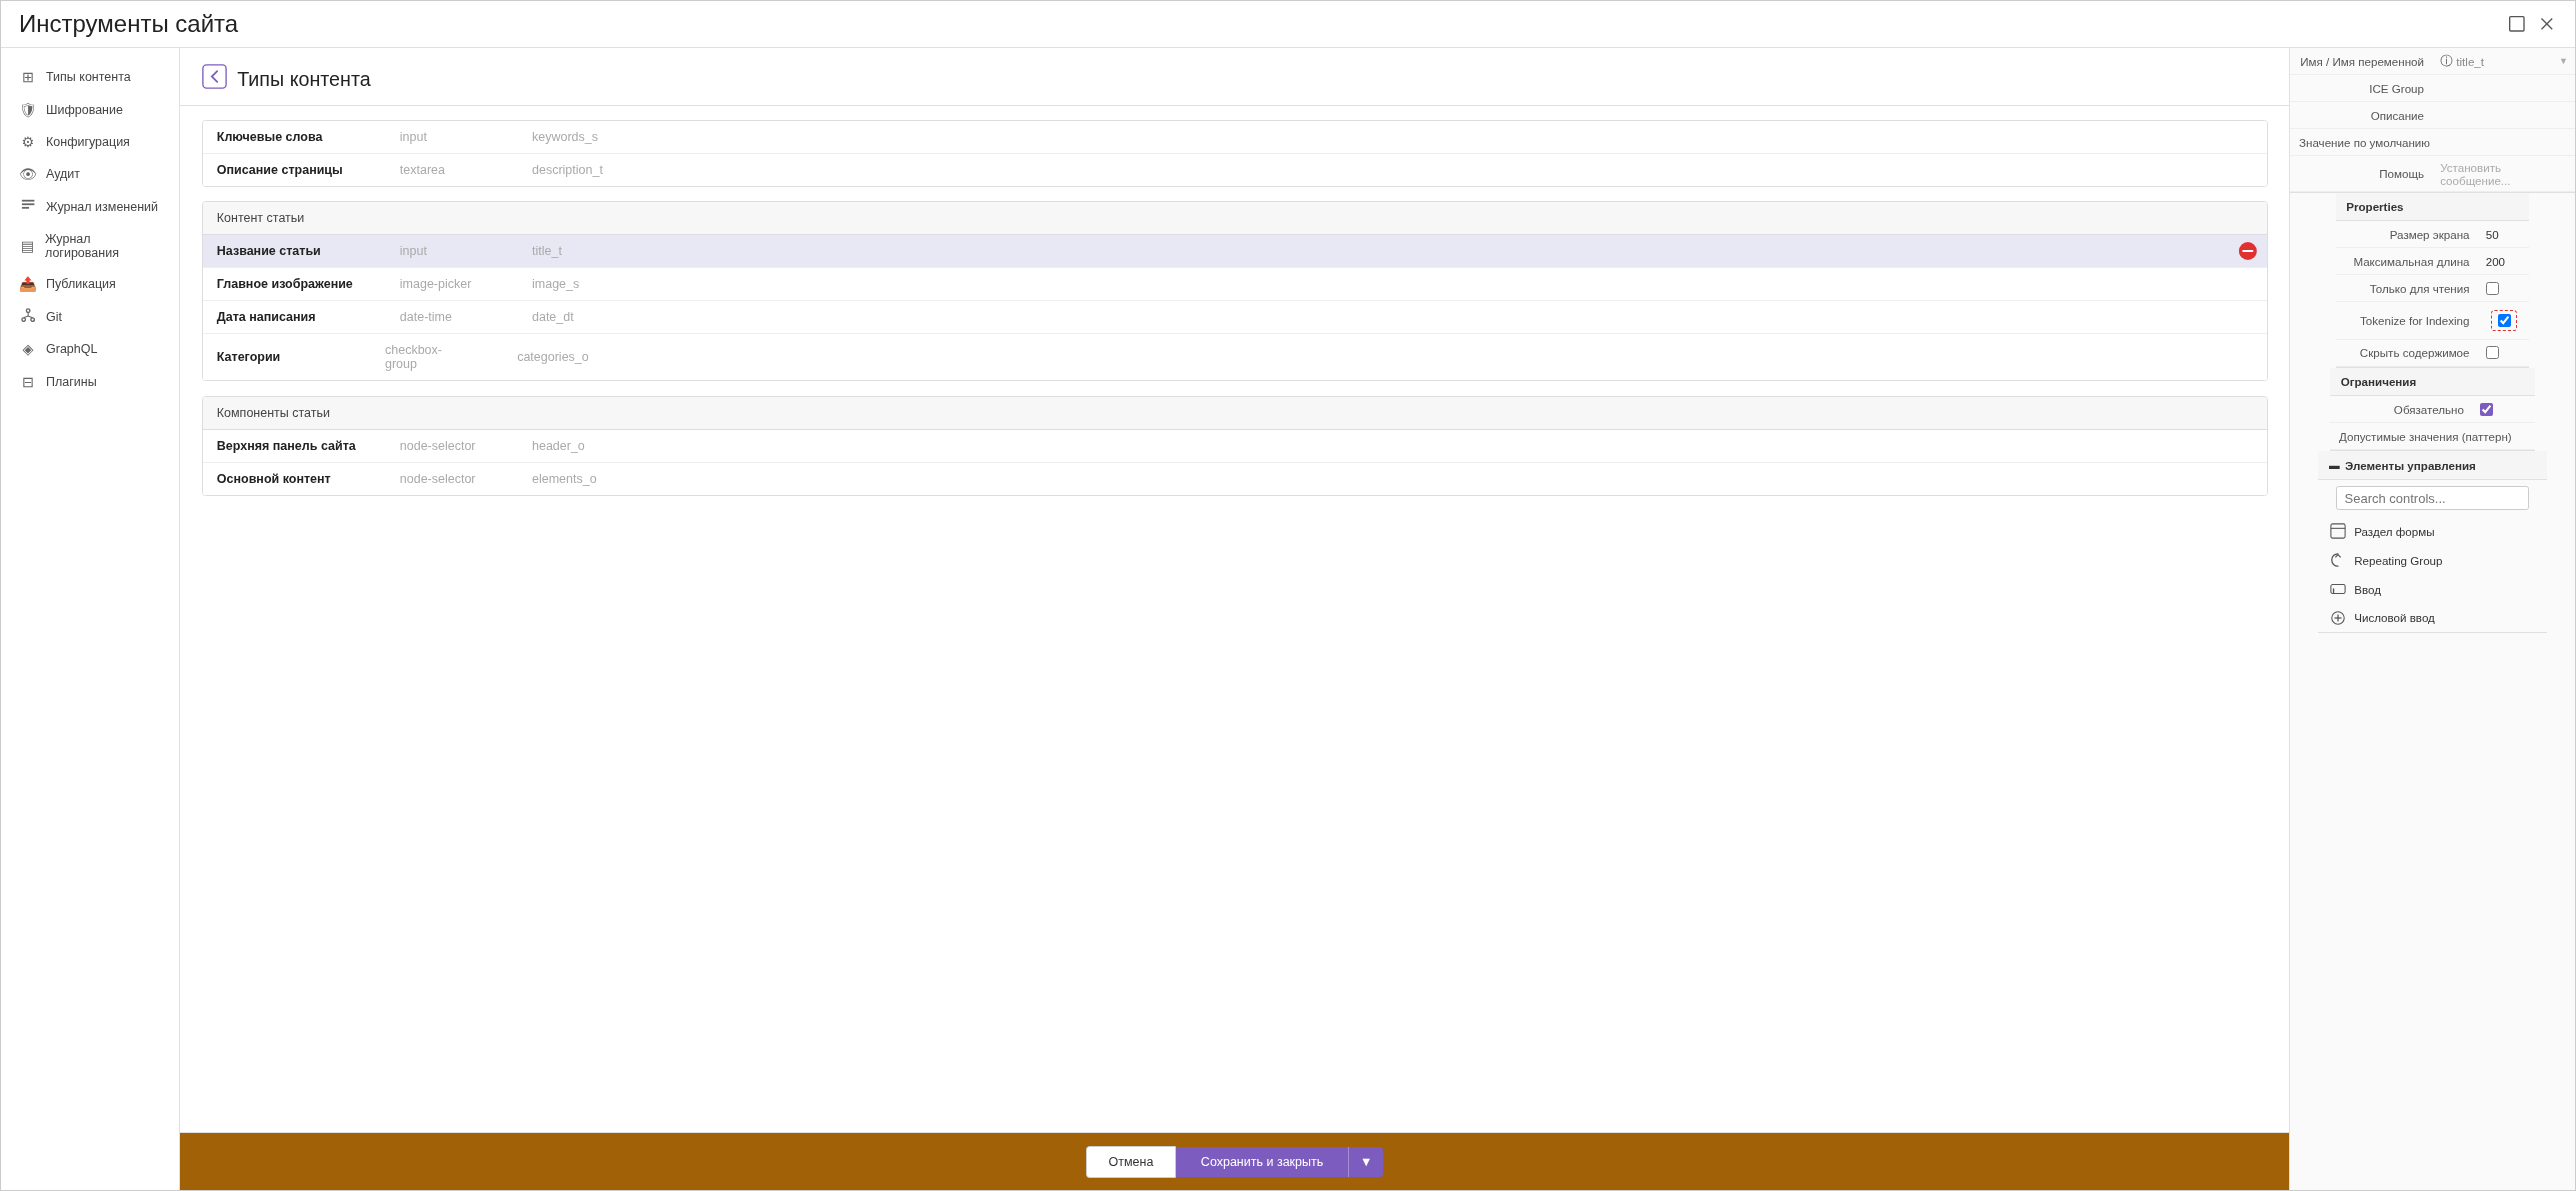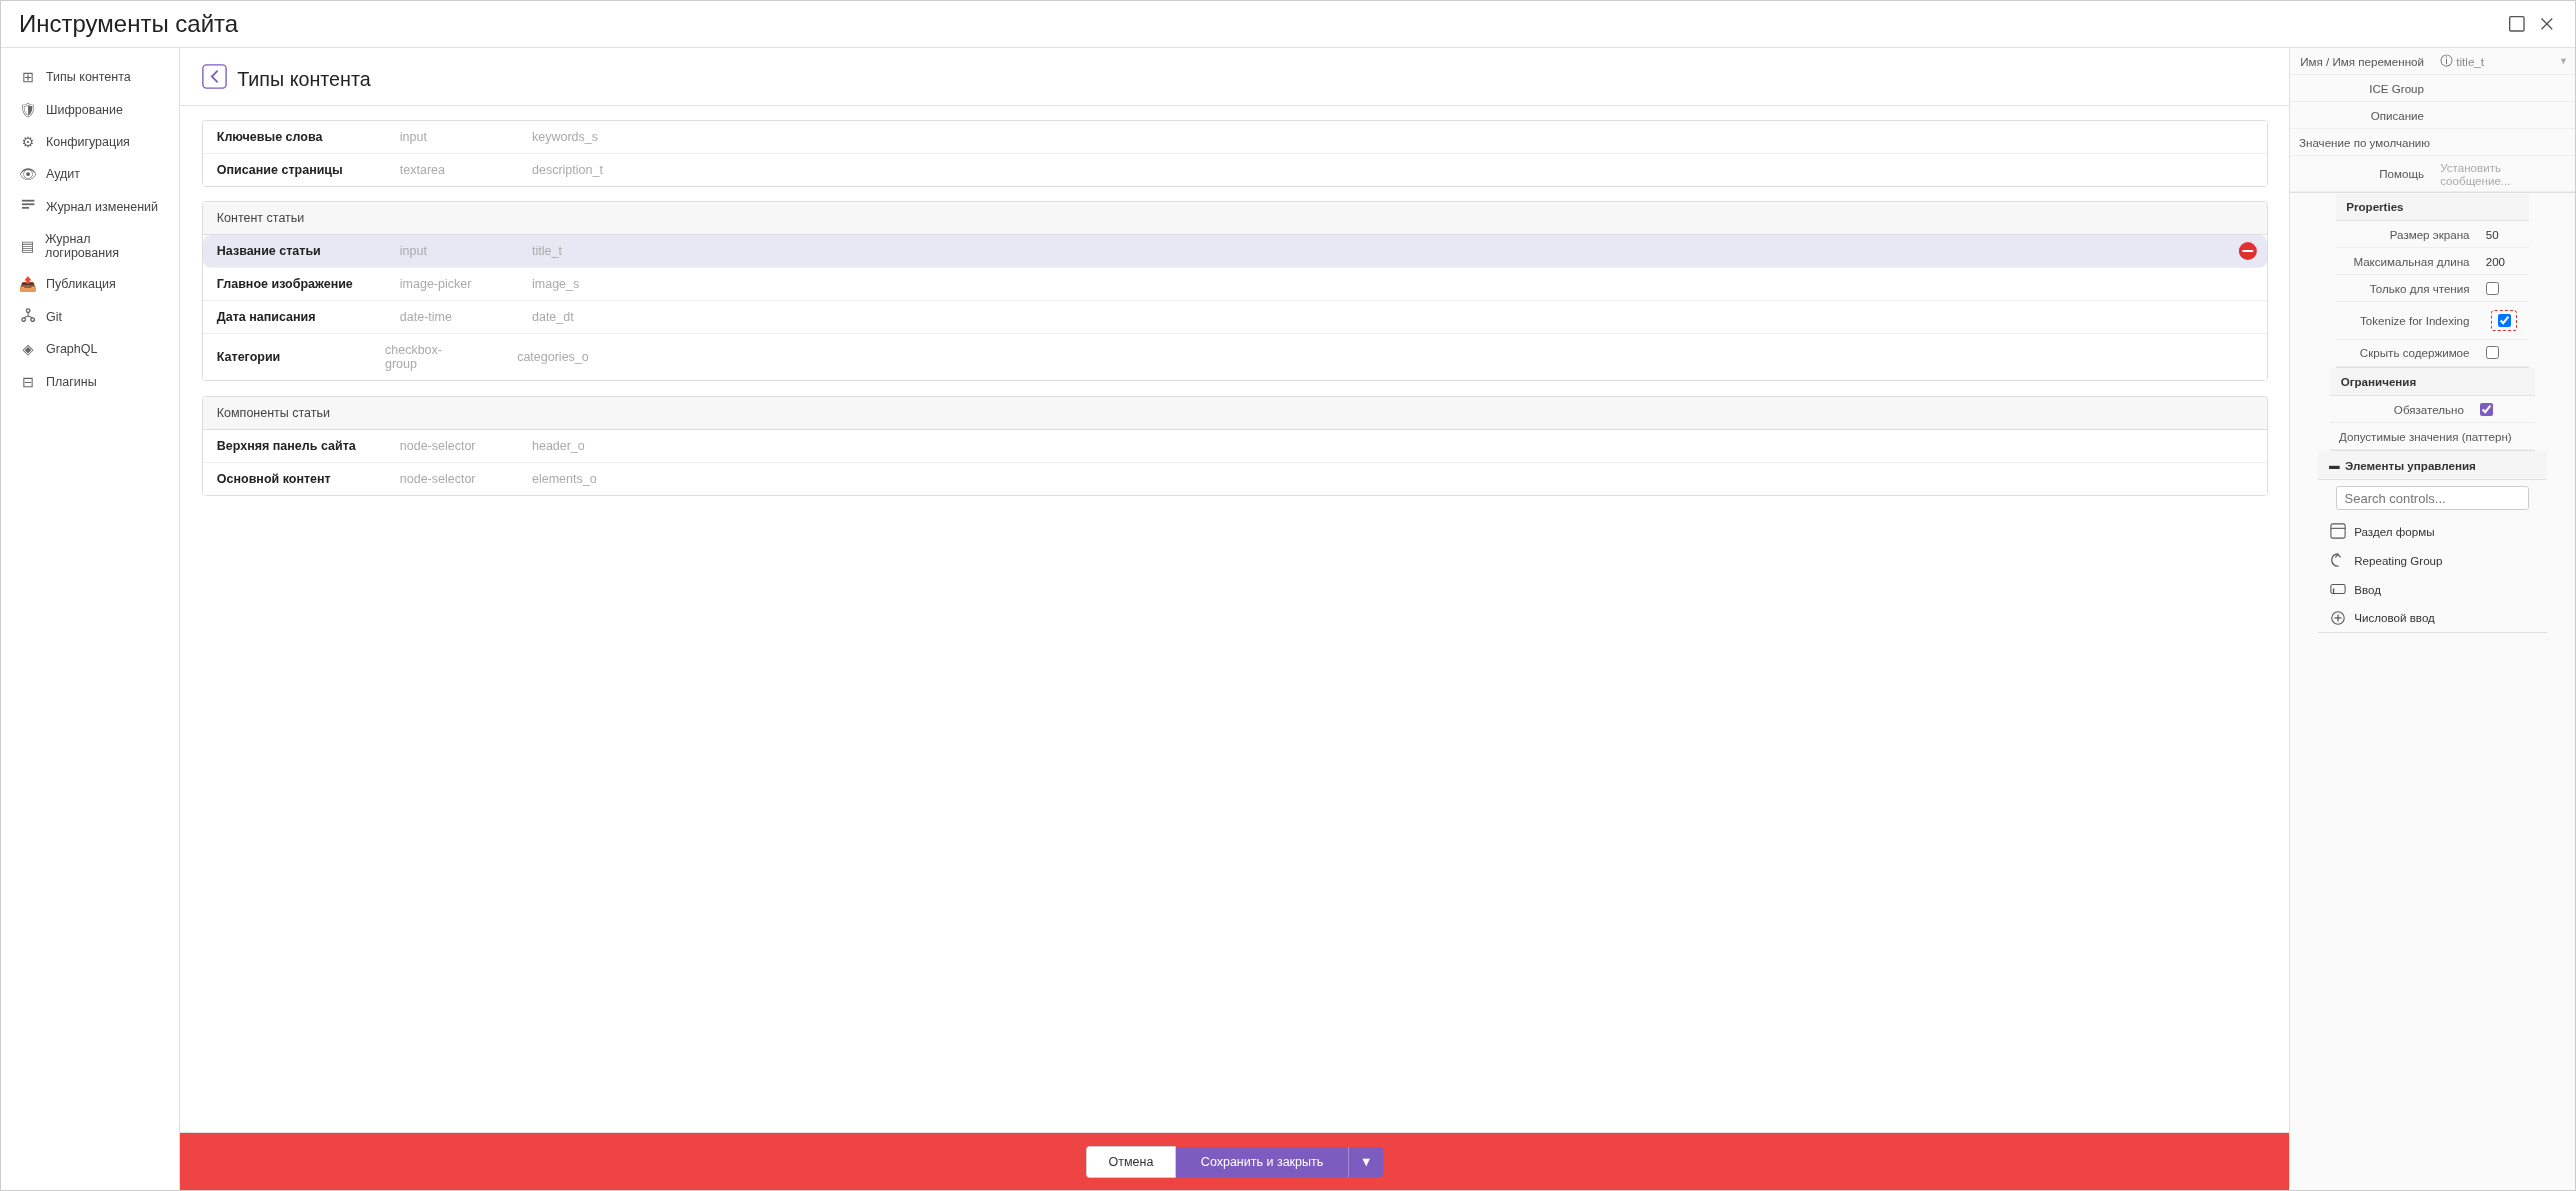--- a/index.html
+++ b/index.html
@@ -136,21 +136,20 @@
       position: relative;
       background: #fff;
     }
 
     .table-row:last-child {
       border-bottom: none;
     }
 
     .table-row.selected {
       background: #e8e8f5;
-      border-radius: 8px;
     }
 
     .row-name {
       font-weight: 600;
       min-width: 161px;
       color: #222;
     }
 
     .row-type {
       color: #aaa;
@@ -176,21 +175,21 @@
     }
 
     
     .footer {
       display: flex;
       justify-content: center;
       align-items: center;
       gap: 0;
       padding: 12.5px 21.5px;
       border-top: 0.9px solid #e0e0e0;
-      background: #ef4444;
+      background: #a16207;
     }
 
     .btn-cancel {
       padding: 8px 21.5px;
       border: 0.9px solid #ccc;
       background: #fff;
       border-radius: 3.6px 0 0 3.6px;
       cursor: pointer;
       font-size: 12.5px;
       color: #333;

